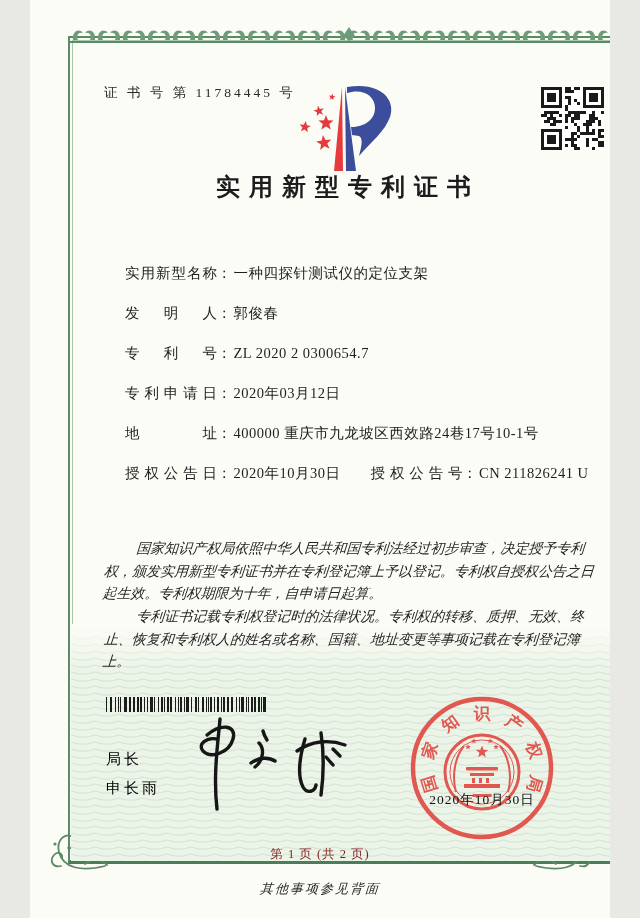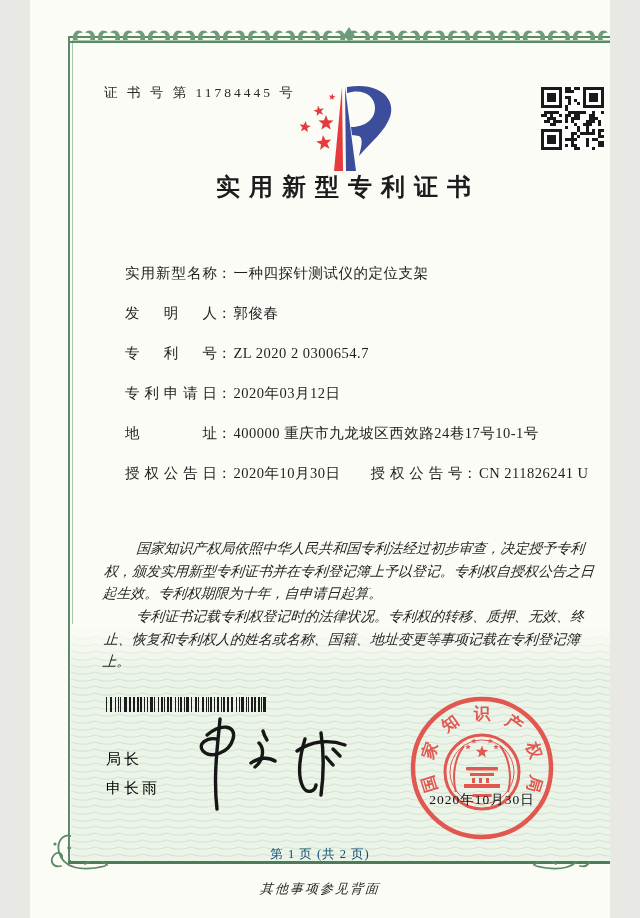--- a/index.html
+++ b/index.html
@@ -50,21 +50,21 @@
   
   .barcode { position:absolute; left:76px; top:697px; width:162px; height:15px; z-index:3; }
   .officer { position:absolute; left:76px; top:744px; z-index:3;
              font-family:"Liberation Sans", sans-serif; font-size:15px;
              letter-spacing:3px; color:#000000; line-height:29px; }
   .signature { position:absolute; left:133px; top:713px; width:212px; height:106px; z-index:4; }
   .seal { position:absolute; left:378px; top:694px; width:148px; height:148px; z-index:4; opacity:0.92; }
   .seal-date { position:absolute; left:380px; top:791px; width:144px; text-align:center;
                font-size:13.5px; letter-spacing:1px; color:#111; z-index:5; }
   .page-num { position:absolute; left:0; top:846px; width:100%; text-align:center;
-              font-size:12.5px; letter-spacing:1px; color:#0c4a6e; z-index:3; }
+              font-size:12.5px; letter-spacing:1px; color:#7f1d1d; z-index:3; }
   .footer-note { position:absolute; left:0; top:880px; width:100%; text-align:center;
               font-size:13px; font-style:italic; color:#2a2a2a; }
   .footer-note span { display:inline-block; transform:skewX(-4deg); letter-spacing:2px; }
 </style>
 </head>
 <body>
 
 <div class="page">
 
   <div class="guilloche">

